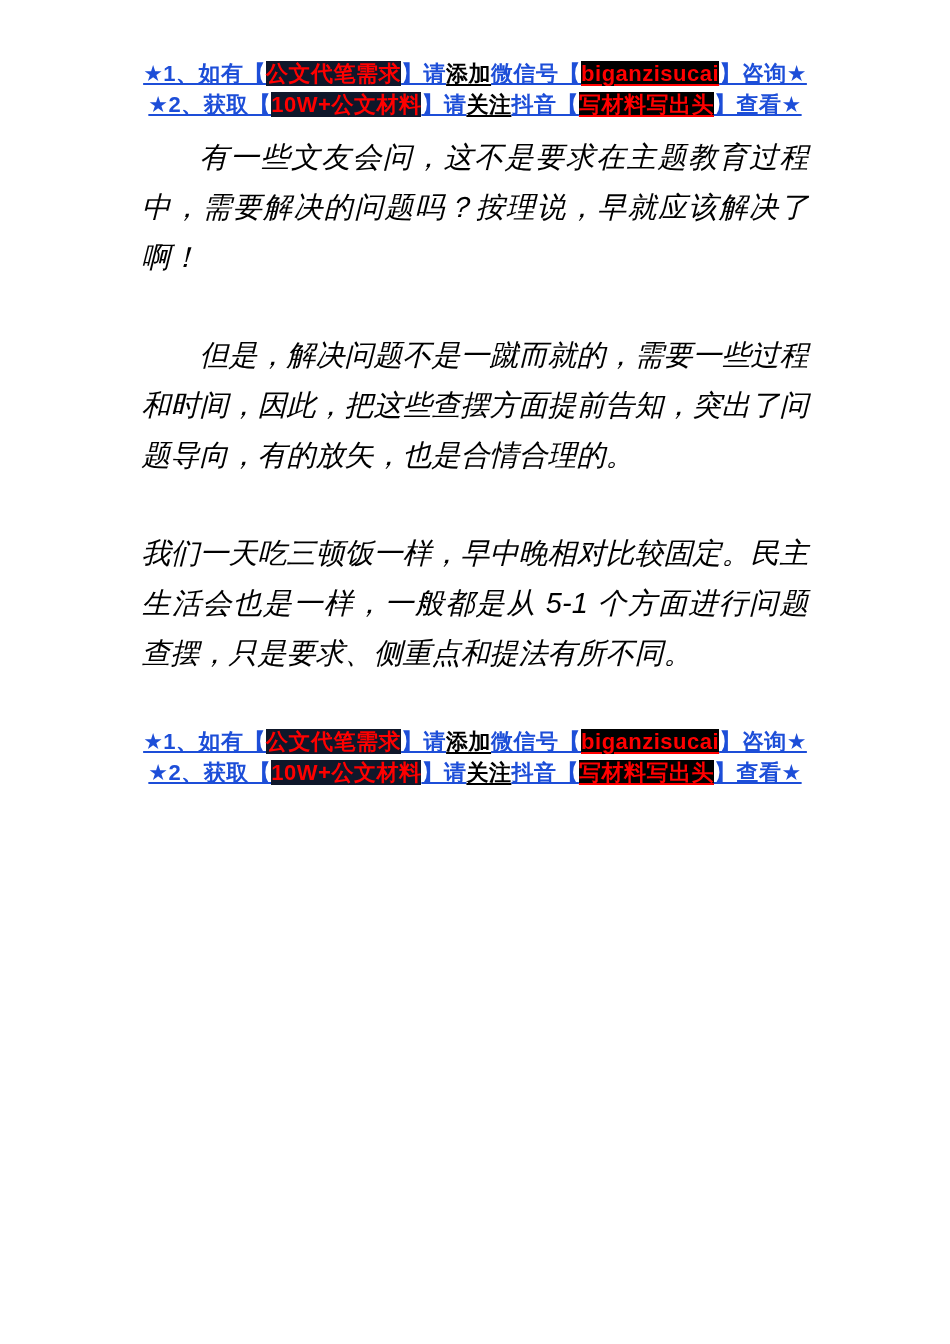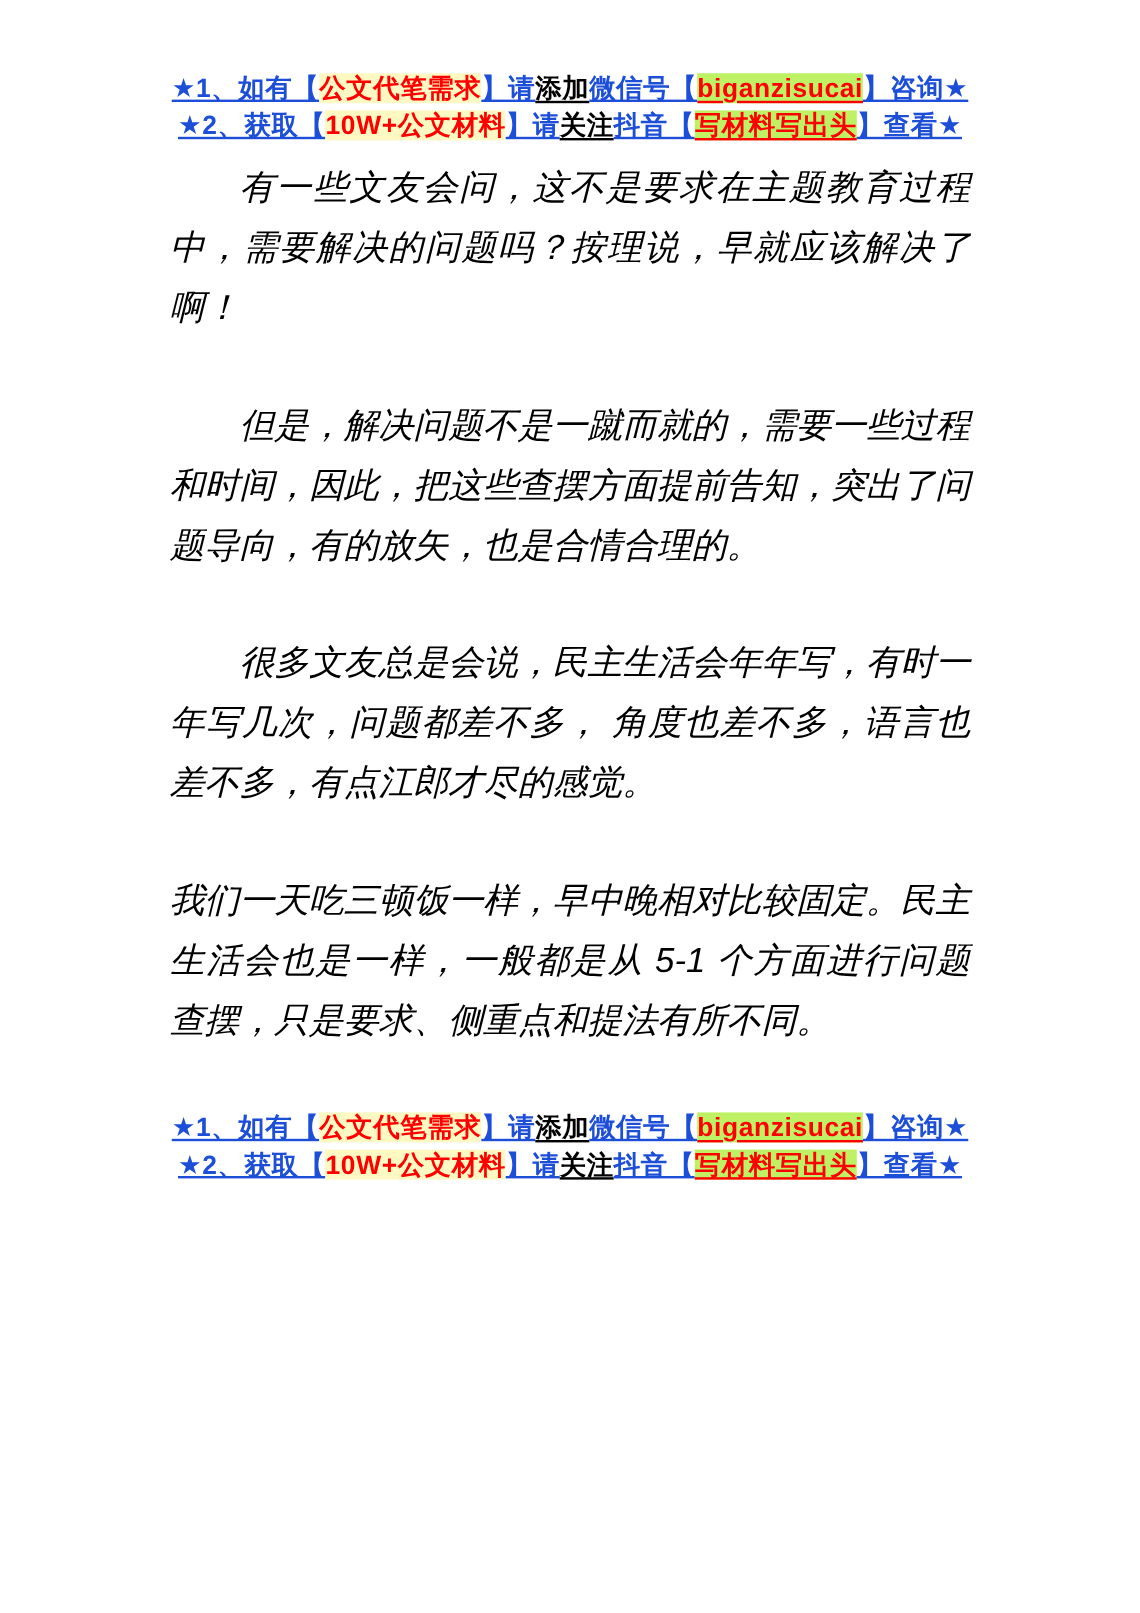--- a/index.html
+++ b/index.html
@@ -23,25 +23,25 @@
     font-weight: bold;
     font-size: 22px;
     line-height: 31px;
     letter-spacing: 0.5px;
     white-space: nowrap;
   }
   .promo .seg { display: inline; }
   .seg-plain { color: #1d4ed8; text-decoration: underline; }
   .seg-highlight-red {
     color: #ff0000;
-    background: #fef9c3;
+    background: #0f172a;
   }
   .seg-highlight-red-underline {
     color: #ff0000;
-    background: #bef264;
+    background: #000000;
     text-decoration: underline;
     text-decoration-thickness: 2px;
     text-underline-offset: 3px;
   }
   .seg-underline {
     color: #000000;
     text-decoration: underline;
     text-decoration-thickness: 2px;
     text-underline-offset: 3px;
     text-align: right;
@@ -68,21 +68,20 @@
 <div class="page">
 
   <div class="promo promo-header">
       <div class="promo-line"><span class="seg seg-plain">★1、如有【</span><span class="seg seg-highlight-red">公文代笔需求</span><span class="seg seg-plain">】请</span><span class="seg seg-underline">添加</span><span class="seg seg-plain">微信号【</span><span class="seg seg-highlight-red-underline">biganzisucai</span><span class="seg seg-plain">】咨询★</span></div>
       <div class="promo-line"><span class="seg seg-plain">★2、获取【</span><span class="seg seg-highlight-red">10W+公文材料</span><span class="seg seg-plain">】请</span><span class="seg seg-underline">关注</span><span class="seg seg-plain">抖音【</span><span class="seg seg-highlight-red-underline">写材料写出头</span><span class="seg seg-plain">】查看★</span></div>
     </div>
 
   <div class="content">
       <p class="para indent">有一些文友会问，这不是要求在主题教育过程中，需要解决的问题吗？按理说，早就应该解决了啊！</p>
       <p class="para indent">但是，解决问题不是一蹴而就的，需要一些过程和时间，因此，把这些查摆方面提前告知，突出了问题导向，有的放矢，也是合情合理的。</p>
-      <p class="para indent">很多文友总是会说，民主生活会年年写，有时一年写几次，问题都差不多， 角度也差不多，语言也差不多，有点江郎才尽的感觉。</p>
       <p class="para">我们一天吃三顿饭一样，早中晚相对比较固定。民主生活会也是一样，一般都是从 5-1 个方面进行问题查摆，只是要求、侧重点和提法有所不同。</p>
     </div>
 
   <div class="promo promo-footer">
       <div class="promo-line"><span class="seg seg-plain">★1、如有【</span><span class="seg seg-highlight-red">公文代笔需求</span><span class="seg seg-plain">】请</span><span class="seg seg-underline">添加</span><span class="seg seg-plain">微信号【</span><span class="seg seg-highlight-red-underline">biganzisucai</span><span class="seg seg-plain">】咨询★</span></div>
       <div class="promo-line"><span class="seg seg-plain">★2、获取【</span><span class="seg seg-highlight-red">10W+公文材料</span><span class="seg seg-plain">】请</span><span class="seg seg-underline">关注</span><span class="seg seg-plain">抖音【</span><span class="seg seg-highlight-red-underline">写材料写出头</span><span class="seg seg-plain">】查看★</span></div>
     </div>
 
 </div>
 

